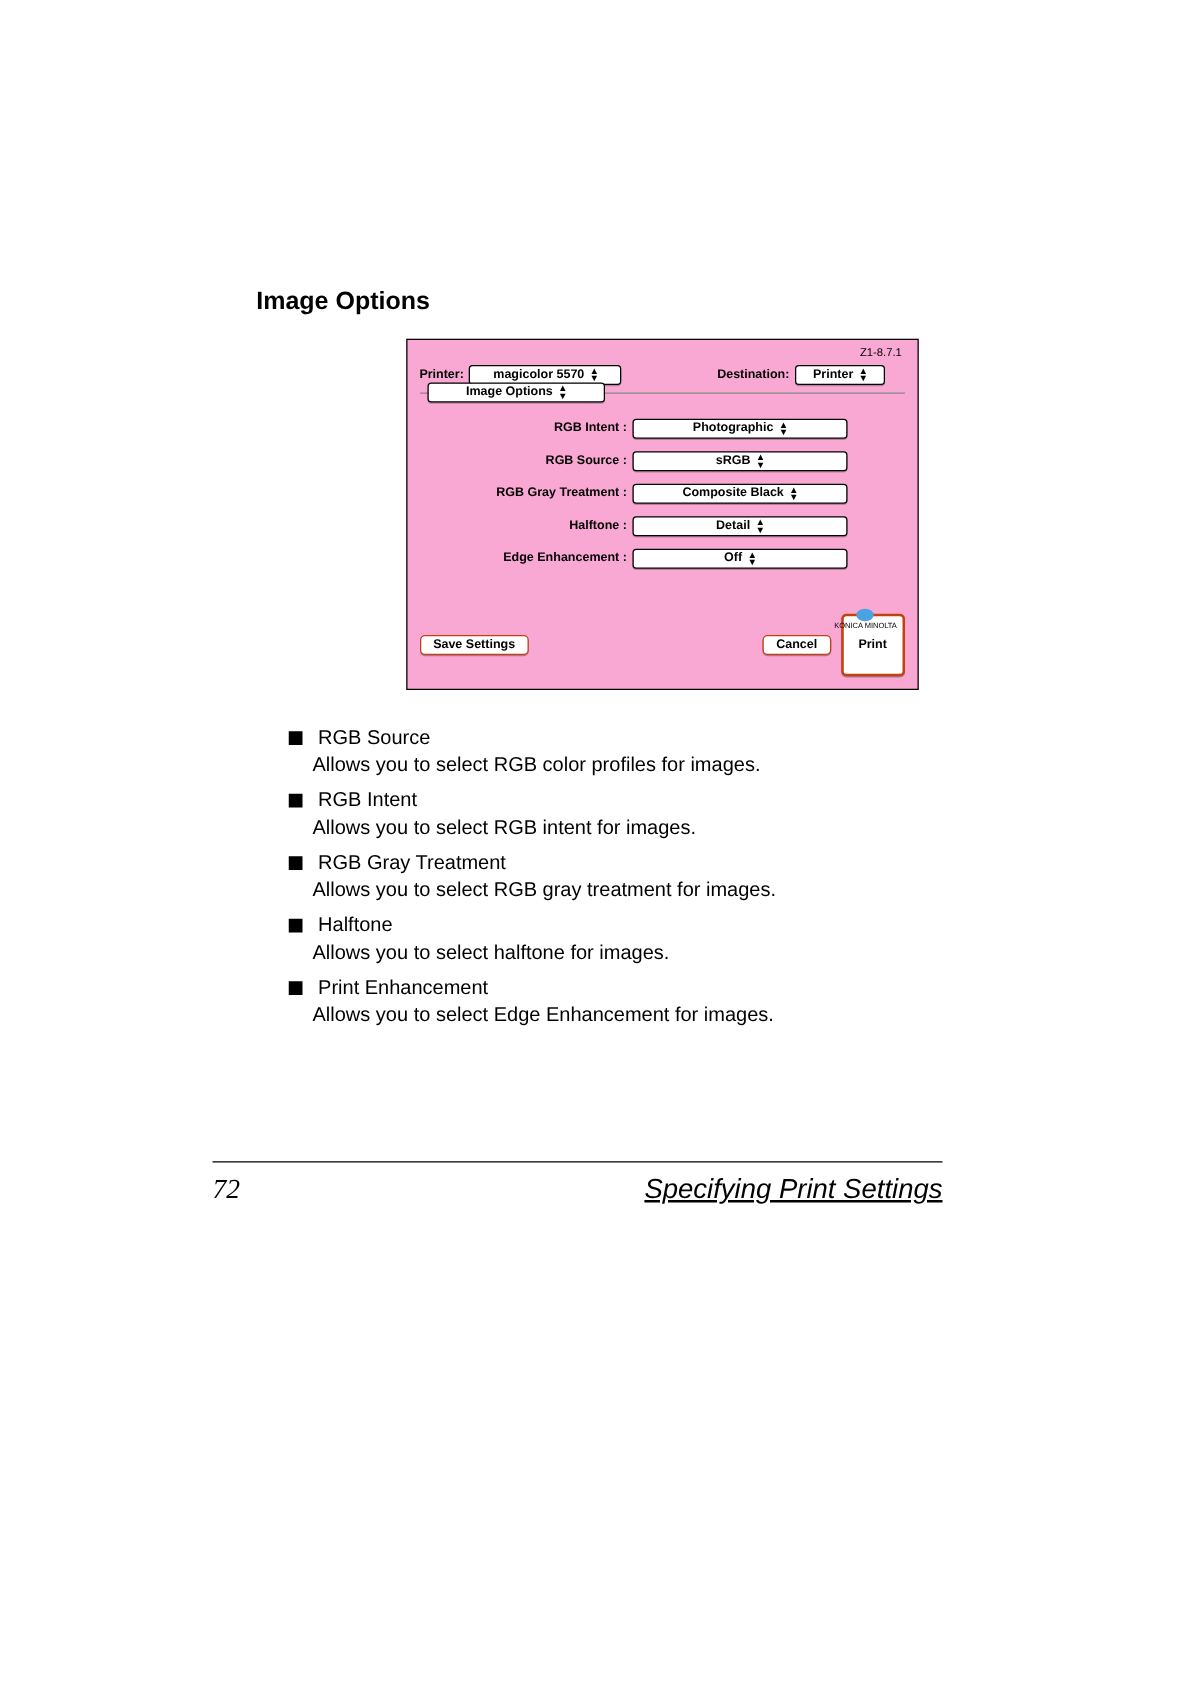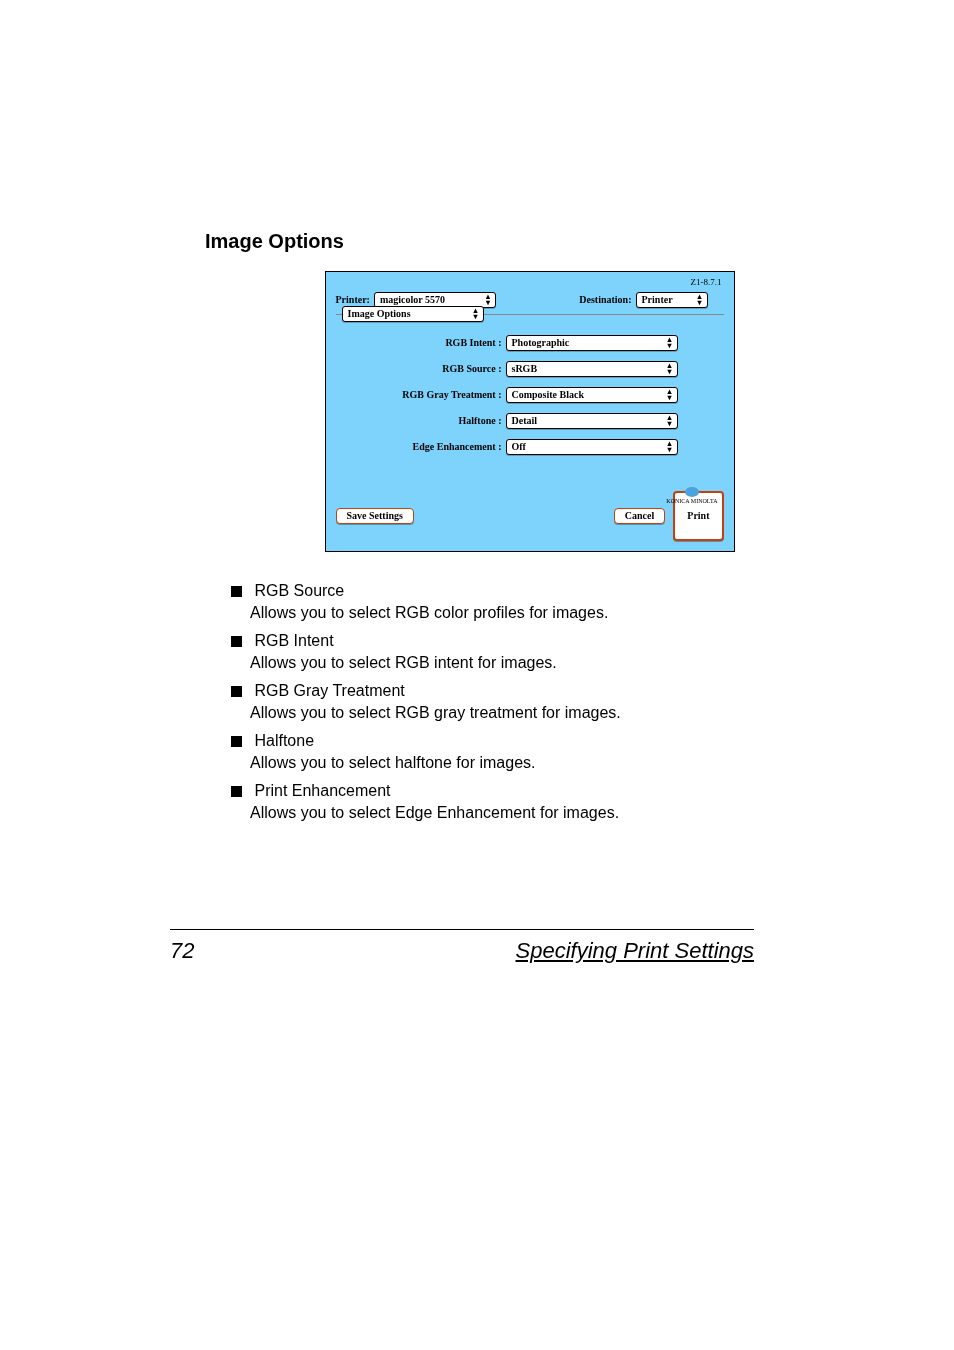--- a/index.html
+++ b/index.html
@@ -22,44 +22,44 @@
   .section-title {
     font-size: 20px;
     font-weight: bold;
     margin: 0 0 18px 0;
   }
   
   .dialog {
     width: 388px;
     margin: 0 auto 30px auto;
     border: 1px solid #000;
-    background: #7dd3fc;
+    background: #f9a8d4;
     padding: 8px 10px 10px 10px;
-    font-family: Liberation Serif, serif;
+    font-family: Liberation Sans, sans-serif;
     font-size: 10px;
     line-height: 1;
     position: relative;
   }
   .dlg-version {
     position: absolute;
     top: 6px;
     right: 12px;
     font-size: 9px;
   }
   .dlg-row1 {
     display: flex;
     align-items: center;
     gap: 4px;
     margin: 12px 16px 6px 0;
   }
   .dlg-row1 .label { font-weight: bold; }
   .dlg-select {
     display: inline-flex;
     align-items: center;
-    justify-content: space-between;
+    justify-content: center;
     border: 1px solid #000;
     border-radius: 3px;
     background: #fff;
     padding: 1px 5px;
     font-weight: bold;
     font-size: 10px;
     box-shadow: 0 1px 0 rgba(0,0,0,0.25);
     white-space: nowrap;
   }
   .dlg-select .chev {
@@ -168,20 +168,21 @@
     position: absolute;
     left: 170px; right: 200px;
     bottom: 188px;
     display: flex;
     align-items: baseline;
     justify-content: space-between;
   }
   .footer .pgnum {
     font-style: italic;
     font-size: 22px;
+    font-family: Liberation Serif, serif;
   }
   .footer .pgtitle {
     font-style: italic;
     font-size: 22px;
     text-decoration: underline;
   }
 </style>
 </head>
 <body>
 

